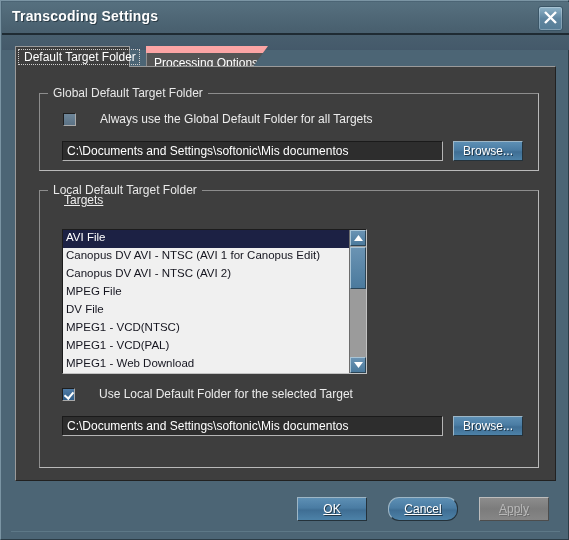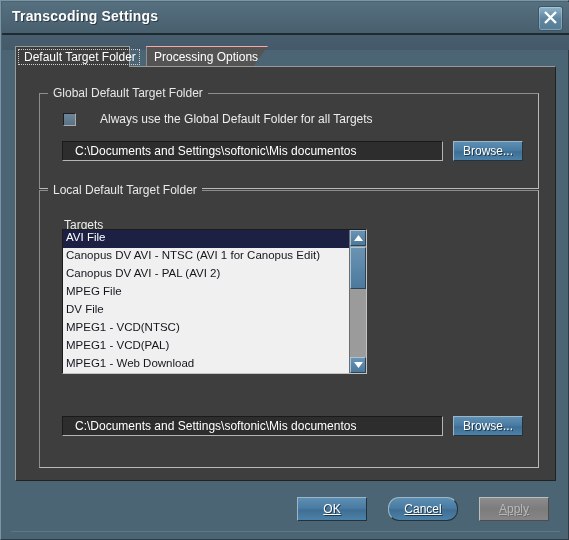--- a/index.html
+++ b/index.html
@@ -111,21 +111,21 @@
     z-index: 2;
     padding-left: 2px;
   }
   .tab-inactive {
     left: 131px;
     width: 122px;
     height: 20px;
     background: #545454;
     padding: 3px 0 0 8px;
     clip-path: polygon(0 0, 100% 0, 88% 100%, 0 100%);
-    border-top: 1px solid #fca5a5;
+    border-top: 7px solid #fca5a5;
     z-index: 1;
   }
   .tab-inactive::before {
     content: "";
     position: absolute;
     left: 0; top: 0;
     width: 1px; height: 100%;
     background: #8e8e8e;
   }
 
@@ -155,21 +155,21 @@
   .group-title {
     position: absolute;
     top: -8px;
     left: 8px;
     padding: 0 5px;
     background: #3e3e3e;
     font-size: 12px;
     color: #e8e8e8;
     white-space: nowrap;
   }
-  #group-global { left: 23px; top: 26px; width: 500px; height: 96px; }
+  #group-global { left: 23px; top: 26px; width: 500px; height: 78px; }
   #group-local  { left: 23px; top: 123px; width: 500px; height: 278px; }
 
   
   .cb-row {
     position: absolute;
     display: flex;
     align-items: center;
   }
   .checkbox {
     width: 13px;
@@ -207,21 +207,21 @@
     position: absolute;
     box-sizing: border-box;
     background: #2d2d2d;
     border-top: 1px solid #1a1a1a;
     border-left: 1px solid #1a1a1a;
     border-right: 1px solid #b5b5b5;
     border-bottom: 1px solid #b5b5b5;
     color: #ffffff;
     font-size: 12px;
     font-family: "Liberation Sans", sans-serif;
-    padding: 0 12px;
+    padding: 0 4px;
     line-height: 18px;
     height: 20px;
     white-space: nowrap;
     overflow: hidden;
     outline: none;
   }
 
   
   .btn {
     position: absolute;
@@ -381,27 +381,27 @@
       </div>
 
       <div class="textfield" style="left:22px; top:47px; width:381px;">C:\Documents and Settings\softonic\Mis documentos</div>
 
       <div class="btn btn-blue btn-browse" style="left:413px; top:47px;">Browse...</div>
     </div>
 
     <div class="group" id="group-local">
       <div class="group-title">Local Default Target Folder</div>
 
-      <div class="plain-label" style="left:24px; top:27px;text-decoration:underline;">Targets</div>
+      <div class="plain-label" style="left:24px; top:2px;text-decoration:underline;">Targets</div>
 
       <div class="listbox" style="left:22px; top:38px; width:305px; height:145px;">
         <div class="list-items" id="targets-list">
             <div class="list-item selected">AVI File</div>
             <div class="list-item">Canopus DV AVI - NTSC (AVI 1 for Canopus Edit)</div>
-            <div class="list-item">Canopus DV AVI - PAL (AVI 2)</div>
+            <div class="list-item">Canopus DV AVI - NTSC (AVI 2)</div>
             <div class="list-item">MPEG File</div>
             <div class="list-item">DV File</div>
             <div class="list-item">MPEG1 - VCD(NTSC)</div>
             <div class="list-item">MPEG1 - VCD(PAL)</div>
             <div class="list-item">MPEG1 - Web Download</div>
             <div class="list-item">MPEG2 - DVD(NTSC)</div>
           </div>
         <div class="scrollbar">
           <div class="sb-btn sb-up">
             <svg width="9" height="6" viewBox="0 0 9 6">
@@ -410,20 +410,24 @@
           </div>
           <div class="sb-thumb"></div>
           <div class="sb-btn sb-down">
             <svg width="9" height="6" viewBox="0 0 9 6">
               <polygon points="0,0 9,0 4.5,6" fill="#ffffff"></polygon>
             </svg>
           </div>
         </div>
       </div>
 
+      <div class="cb-row" style="left:22px; top:196px;">
+        <div class="checkbox checked"></div>
+        <div class="cb-label">Use Local Default Folder for the selected Target</div>
+      </div>
 
       <div class="textfield" style="left:22px; top:225px; width:381px;">C:\Documents and Settings\softonic\Mis documentos</div>
 
       <div class="btn btn-blue btn-browse" style="left:413px; top:225px;">Browse...</div>
     </div>
 
   </div>
 
   <div class="btn btn-blue btn-bottom" style="left:296px; top:496px;">OK</div>
   <div class="btn btn-blue btn-bottom" style="left:387px; top:496px;border-radius:11px;">Cancel</div>

